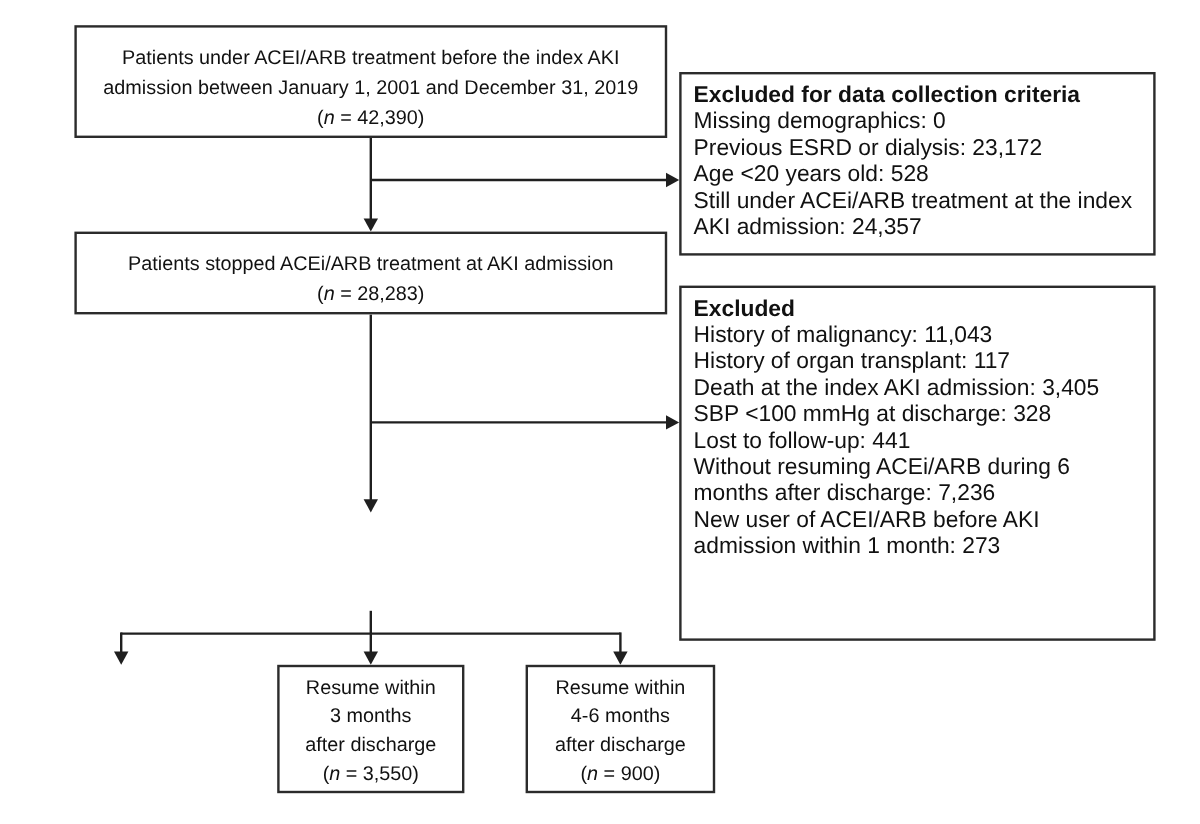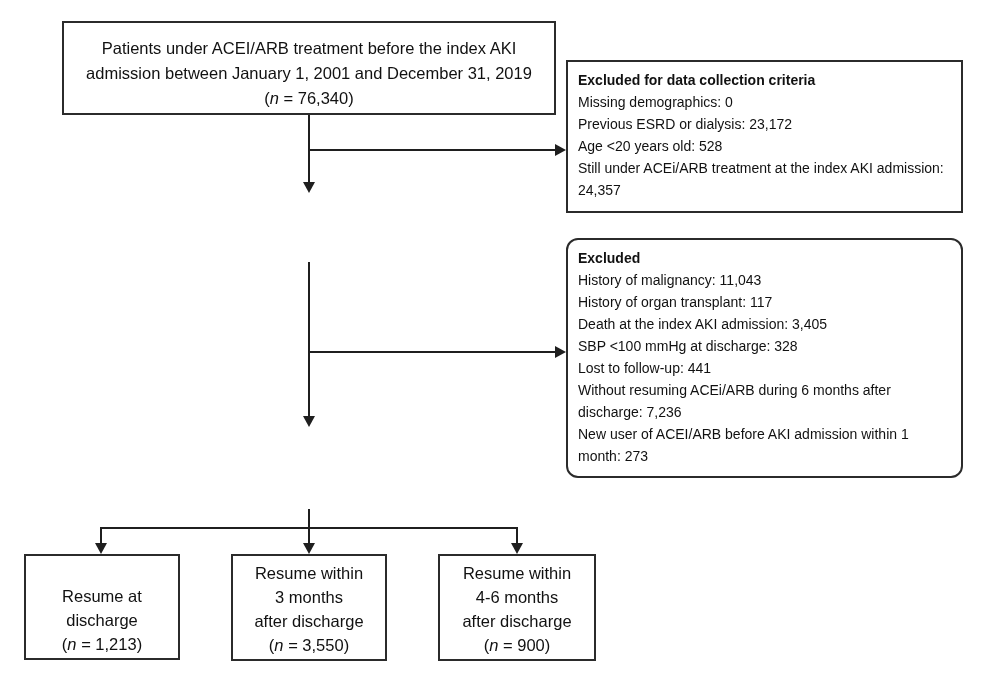--- a/index.html
+++ b/index.html
@@ -44,33 +44,33 @@
     font-size: 16.5px;
     line-height: 25px;
     padding: 2px 6px;
   }
   .exbox {
     position: absolute;
     box-sizing: border-box;
     background: #ffffff;
     border: 2px solid #2b2b2b;
     text-align: left;
-    font-size: 14px;
+    font-size: 19px;
     line-height: 22px;
     padding: 7px 10px 6px 10px;
   }
   .ex-title { font-weight: bold; }
   .bottom-box { line-height: 24px; }
   .nline i { font-style: italic; }
 
   #box-cohort-top      { left: 62px;  top: 21px;  width: 494px; height: 94px; }
   #box-cohort-stopped  { left: 62px;  top: 193px; width: 494px; height: 69px; }
   #box-cohort-resumed  { left: 62px;  top: 427px; width: 494px; height: 82px; }
   #exbox-data-collection { left: 566px; top: 60px;  width: 397px; height: 153px; }
-  #exbox-clinical        { left: 566px; top: 238px; width: 397px; height: 240px; border-radius: 12px; }
+  #exbox-clinical        { left: 566px; top: 238px; width: 397px; height: 296px; }
   #box-resume-discharge { left: 24px;  top: 554px; width: 156px; height: 106px; }
   #box-resume-3m        { left: 231px; top: 554px; width: 156px; height: 107px; }
   #box-resume-46m       { left: 438px; top: 554px; width: 158px; height: 107px; }
 </style>
 </head>
 <body>
 
 <div class="canvas">
 
   <svg class="connectors" viewBox="0 0 1000 687" xmlns="http://www.w3.org/2000/svg">
@@ -108,23 +108,27 @@
     </g>
     <g>
       <line x1="517" y1="527" x2="517" y2="544"></line>
       <polygon points="511,543 523,543 517,554"></polygon>
     </g>
   </svg>
 
   <div class="box" id="box-cohort-top">
     <div>Patients under ACEI/ARB treatment before the index AKI</div>
     <div>admission between January 1, 2001 and December 31, 2019</div>
-    <div class="nline"><span>(</span><i>n</i><span> = 76,340)</span></div>
+    <div class="nline"><span>(</span><i>n</i><span> = 42,390)</span></div>
   </div>
 
+  <div class="box" id="box-cohort-stopped">
+    <div>Patients stopped ACEi/ARB treatment at AKI admission</div>
+    <div class="nline"><span>(</span><i>n</i><span> = 28,283)</span></div>
+  </div>
 
 
   <div class="exbox" id="exbox-data-collection">
     <div class="ex-title">Excluded for data collection criteria</div>
     <div class="ex-item">Missing demographics: 0</div>
     <div class="ex-item">Previous ESRD or dialysis: 23,172</div>
     <div class="ex-item">Age &lt;20 years old: 528</div>
     <div class="ex-item">Still under ACEi/ARB treatment at the index AKI admission: 24,357</div>
   </div>
 
@@ -132,25 +136,20 @@
     <div class="ex-title">Excluded</div>
     <div class="ex-item">History of malignancy: 11,043</div>
     <div class="ex-item">History of organ transplant: 117</div>
     <div class="ex-item">Death at the index AKI admission: 3,405</div>
     <div class="ex-item">SBP &lt;100 mmHg at discharge: 328</div>
     <div class="ex-item">Lost to follow-up: 441</div>
     <div class="ex-item">Without resuming ACEi/ARB during 6 months after discharge: 7,236</div>
     <div class="ex-item">New user of ACEI/ARB before AKI admission within 1 month: 273</div>
   </div>
 
-  <div class="box bottom-box" id="box-resume-discharge">
-    <div>Resume at</div>
-    <div>discharge</div>
-    <div class="nline"><span>(</span><i>n</i><span> = 1,213)</span></div>
-  </div>
 
   <div class="box bottom-box" id="box-resume-3m">
     <div>Resume within</div>
     <div>3 months</div>
     <div>after discharge</div>
     <div class="nline"><span>(</span><i>n</i><span> = 3,550)</span></div>
   </div>
 
   <div class="box bottom-box" id="box-resume-46m">
     <div>Resume within</div>

